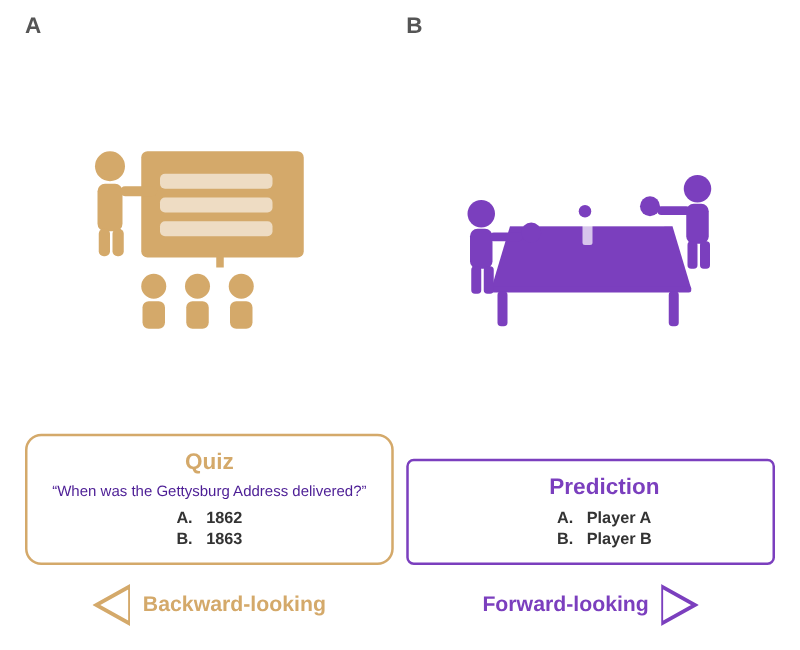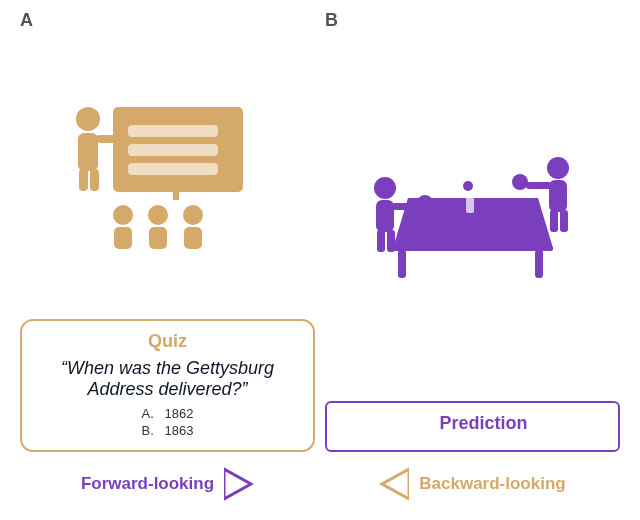--- a/index.html
+++ b/index.html
@@ -60,30 +60,30 @@
       padding-left: 36px;
     }
     .box-title {
       font-size: 18px;
       font-weight: bold;
       margin-bottom: 6px;
     }
     .box-title-quiz { color: #d4a96a; }
     .box-title-prediction { color: #7b3fbe; }
     .box-question {
-      font-size: 18px;
-      color: #0f172a;
+      font-size: 12px;
+      color: #4c1d95;
       margin-bottom: 6px;
-      font-style: italic;
     }
     .box-options {
       font-size: 13px;
       color: #333;
       text-align: left;
       display: inline-block;
+      font-weight: bold;
     }
     .box-options div { margin-bottom: 2px; }
     .bottom-row {
       display: flex;
       height: 52px;
       gap: 10px;
     }
     .bottom-panel {
       flex: 1;
       display: flex;
@@ -183,36 +183,40 @@
           <circle cx="157" cy="44" r="8" class="svg-purple"></circle>
 
           <rect x="187" y="72" width="8" height="22" rx="3" class="svg-purple"></rect>
           <rect x="197" y="72" width="8" height="22" rx="3" class="svg-purple"></rect>
 
           <circle cx="105" cy="48" r="5" class="svg-purple"></circle>
         </svg>
       </div>
       <div class="info-box info-box-prediction">
         <div class="box-title box-title-prediction">Prediction</div>
+        <div class="box-options">
+          <div>A.&nbsp;&nbsp;&nbsp;Player A</div>
+          <div>B.&nbsp;&nbsp;&nbsp;Player B</div>
+        </div>
       </div>
     </div>
 
   </div>
 
   <div class="bottom-row">
-
-    <div class="bottom-panel">
-      <div class="bottom-label bottom-label-prediction">Forward-looking</div>
-
-      <svg width="30" height="36" viewBox="0 0 30 36">
-        <polygon points="0,3 0,33 27,18" fill="none" stroke="#7b3fbe" stroke-width="3"></polygon>
-      </svg>
-    </div>
 
     <div class="bottom-panel">
 
       <svg width="30" height="36" viewBox="0 0 30 36">
         <polygon points="30,3 30,33 3,18" fill="none" stroke="#d4a96a" stroke-width="3"></polygon>
       </svg>
       <div class="bottom-label bottom-label-quiz">Backward-looking</div>
     </div>
+
+    <div class="bottom-panel">
+      <div class="bottom-label bottom-label-prediction">Forward-looking</div>
+
+      <svg width="30" height="36" viewBox="0 0 30 36">
+        <polygon points="0,3 0,33 27,18" fill="none" stroke="#7b3fbe" stroke-width="3"></polygon>
+      </svg>
+    </div>
   </div>
 </div>
 
 </body></html>

